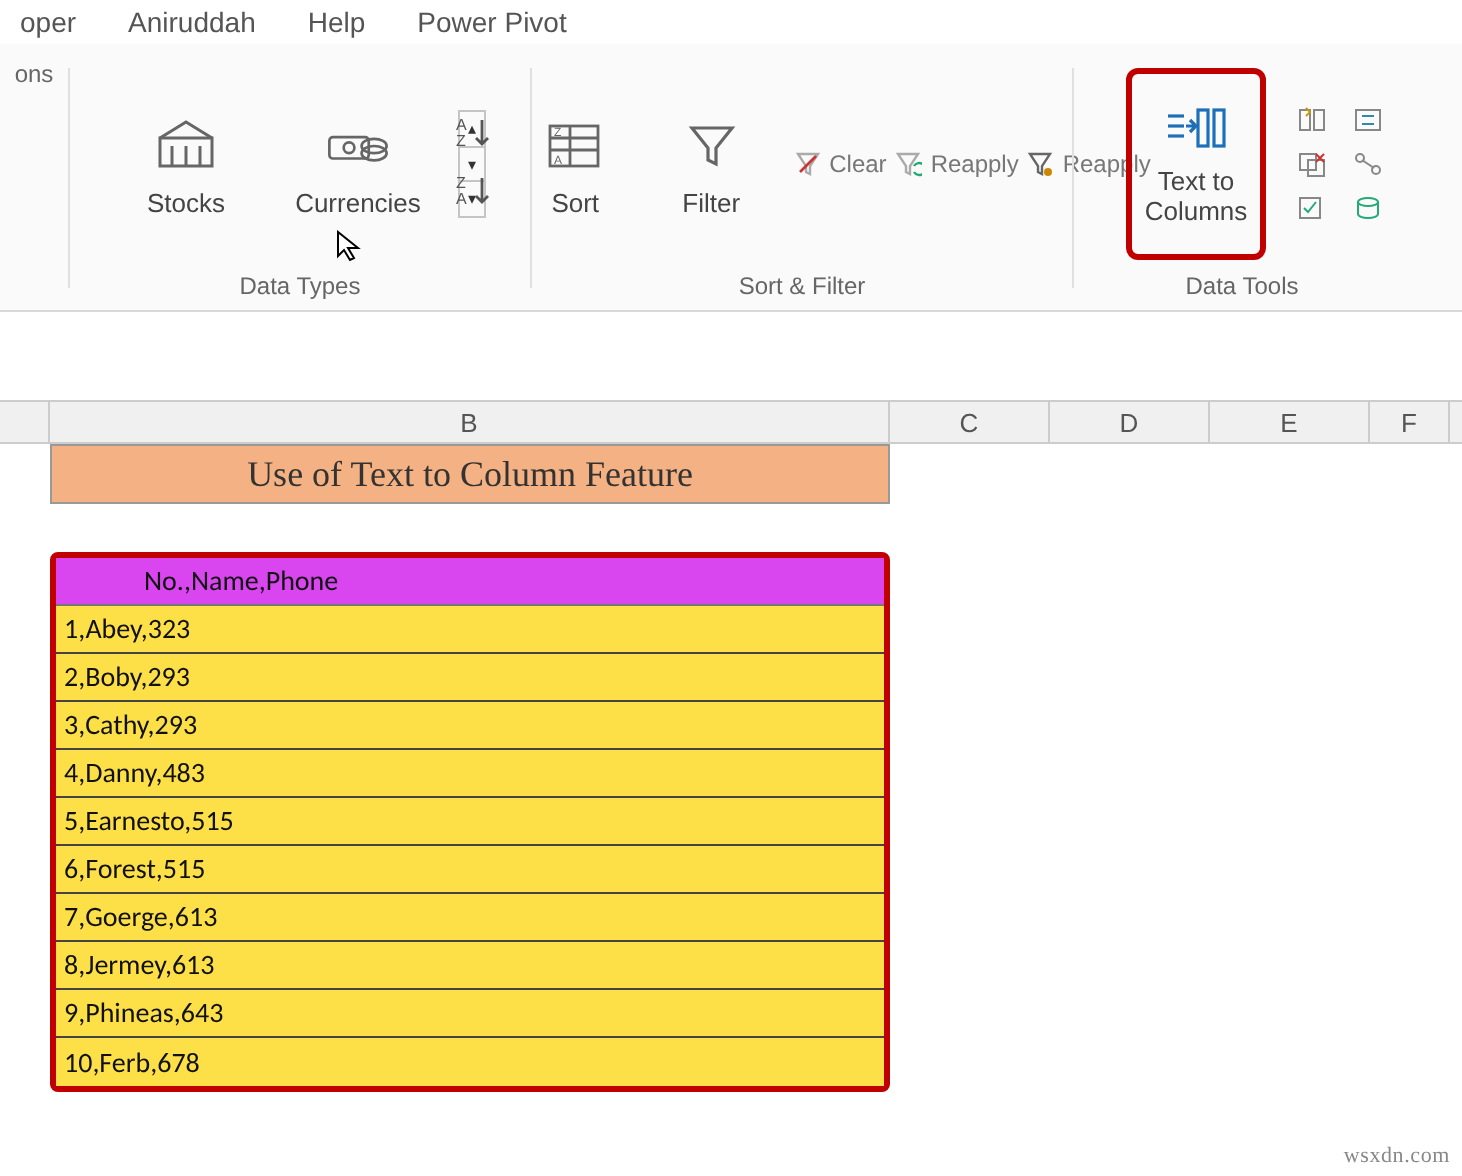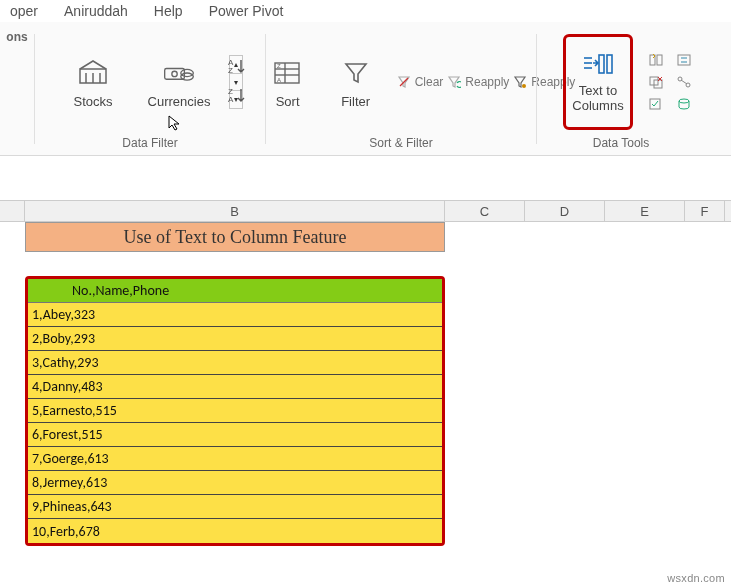--- a/index.html
+++ b/index.html
@@ -123,44 +123,44 @@
   .data-row {
     height:24px;
     display:flex; align-items:center;
     padding-left:4px;
     font-size:14px;
     background:#fde047;
     border-bottom:1px solid #444;
     color:#111;
     font-family: Calibri, sans-serif;
   }
-  .data-row:first-child { background:#84cc16; border-bottom:1px solid #777;padding-left:44px;}
+  .data-row:first-child { background:#d946ef; border-bottom:1px solid #777;padding-left:44px;}
   .data-row:last-child { border-bottom:none; }
   .watermark {
     position:absolute;
     right:6px; bottom:4px;
     font-size:11px; color:#888;
-    font-family: Liberation Sans, sans-serif;
+    font-family: Liberation Serif, serif;
     letter-spacing:0.3px;
   }
 </style>
 </head>
 <body>
 
 <div class="menubar">
   <span class="menubar-item">oper</span>
   <span class="menubar-item">Aniruddah</span>
   <span class="menubar-item">Help</span>
   <span class="menubar-item">Power Pivot</span>
 </div>
 
 <div class="ribbon">
 
   <div class="group" style="width:34px; padding:0 4px;">
-    <div class="group-body" style="flex-direction:column; gap:2px;font-weight:bold;">
+    <div class="group-body" style="flex-direction:column; gap:2px;">
       <span style="font-size:12px;color:#666;">ons</span>
     </div>
     <div class="group-label"></div>
   </div>
   <div class="ribbon-sep"></div>
 
   <div class="group" style="width:230px;">
     <div class="group-body">
       <div class="big-btn">
         <span class="ico">
@@ -190,21 +190,21 @@
         <span>Currencies</span>
       </div>
       <div class="spinner-col">
         <div class="spinner" style="height:54px;">
           <div>▴</div>
           <div>▾</div>
           <div>▾</div>
         </div>
       </div>
     </div>
-    <div class="group-label">Data Filter</div>
+    <div class="group-label">Data Types</div>
   </div>
   <div class="ribbon-sep"></div>
 
   <div class="group" style="width:270px;">
     <div class="group-body">
       <div class="sort-icons">
         <span>
           <svg width="20" height="18" viewBox="0 0 20 18">
               <text x="1" y="8" font-size="8" fill="#555">A</text>
               <text x="1" y="16" font-size="8" fill="#555">Z</text>

